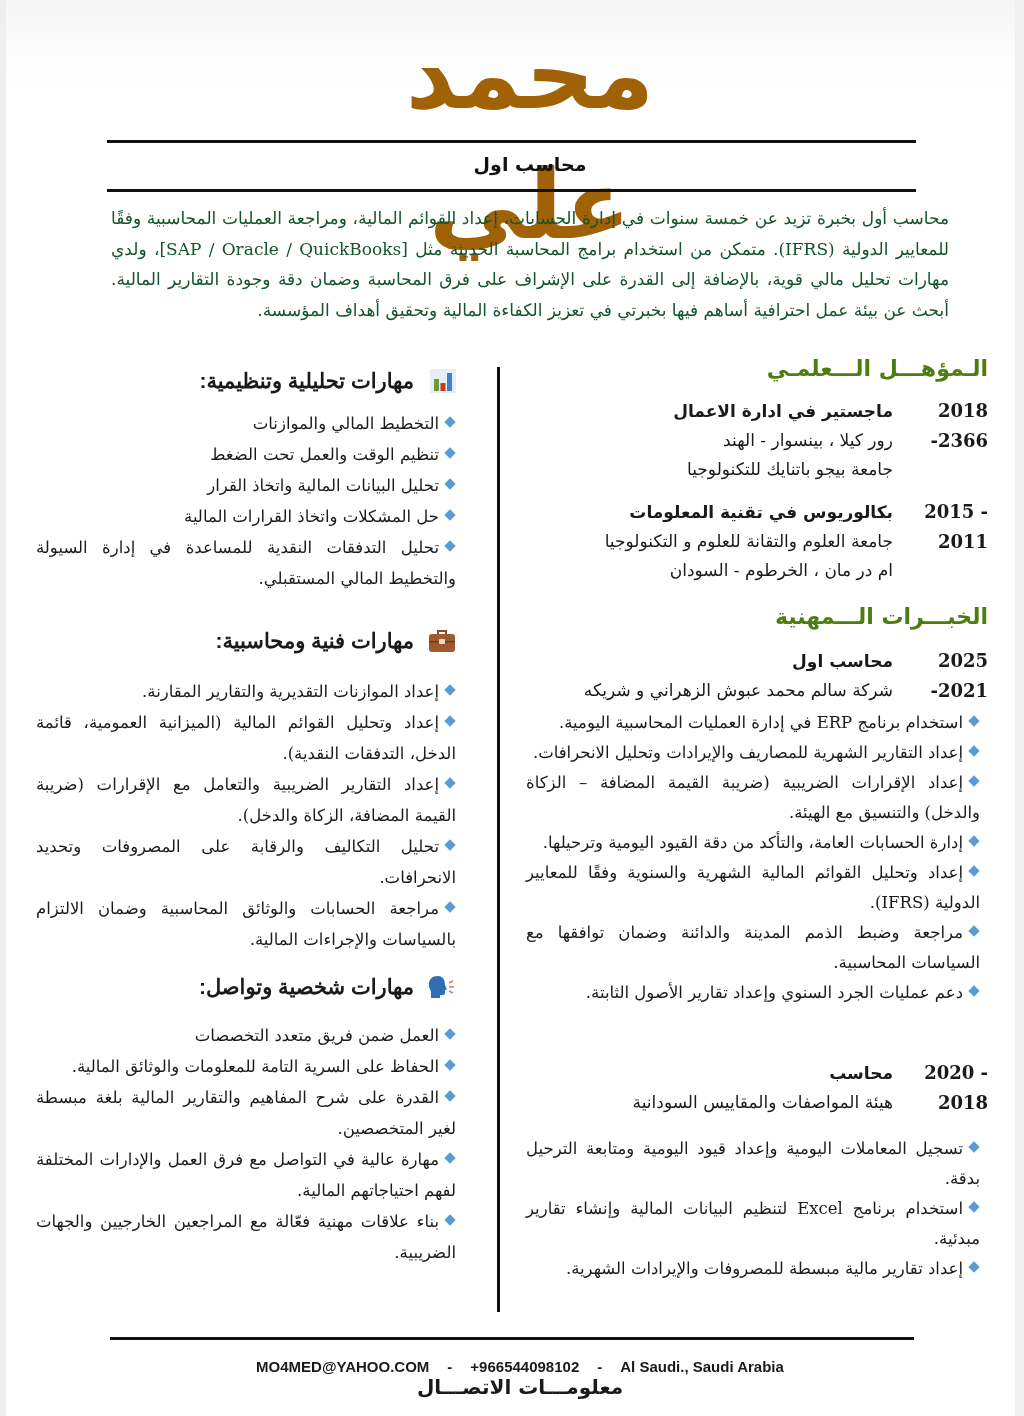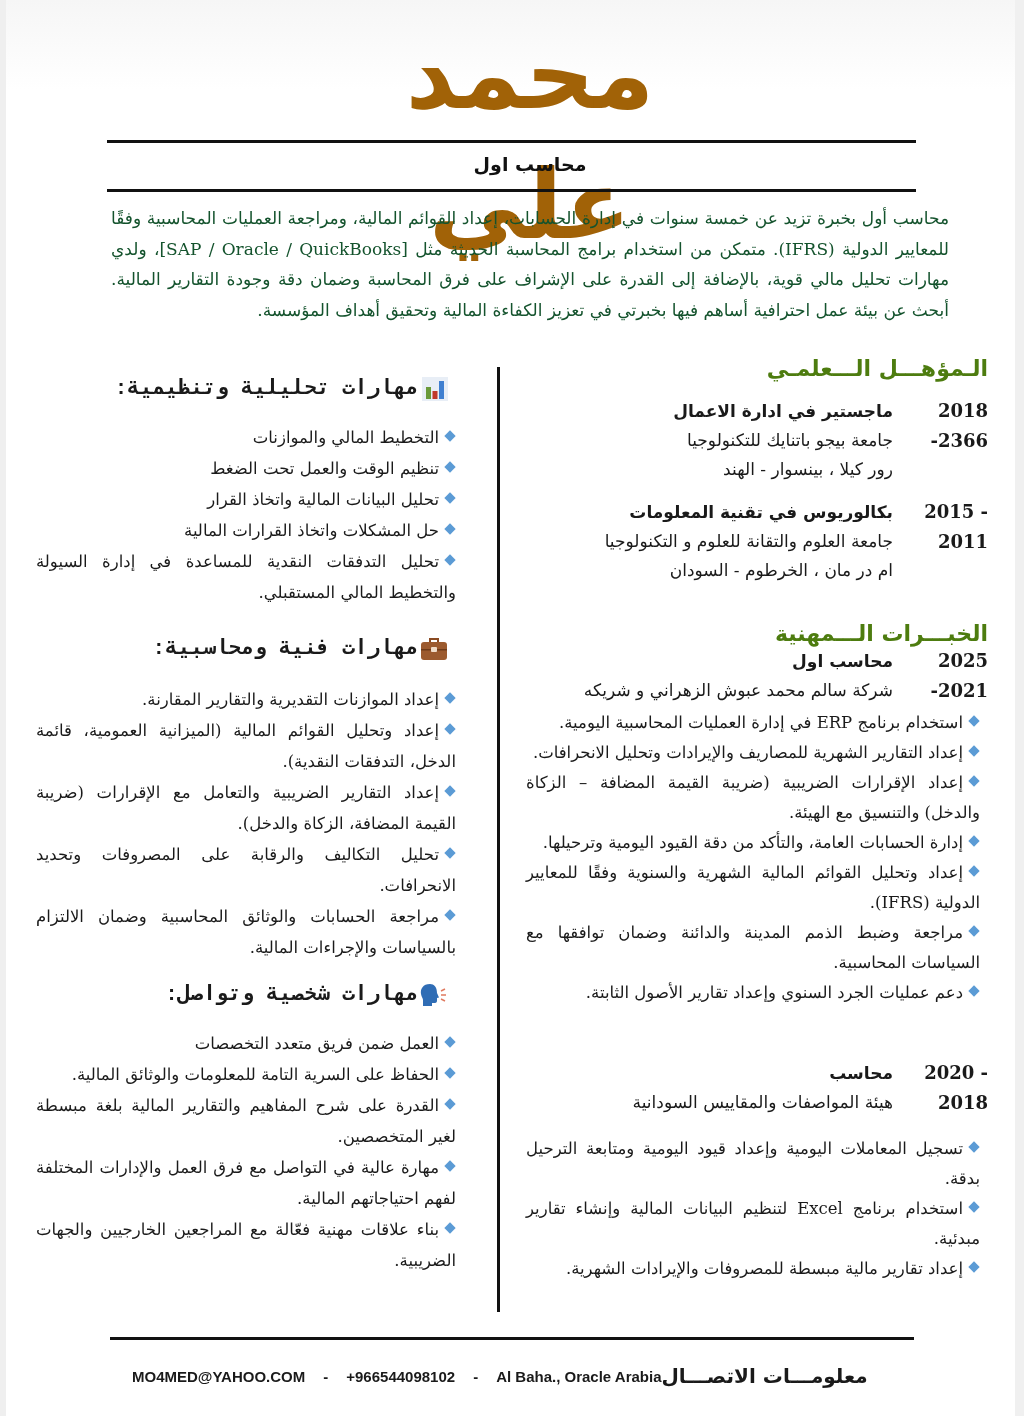--- a/index.html
+++ b/index.html
@@ -48,27 +48,27 @@
   .entry-date { width: 95px; flex: 0 0 95px; font-size: 18px; font-weight: bold; line-height: 30px; text-align: right; direction: ltr; unicode-bidi: plaintext; }
   .entry-body { flex: 1; }
   .entry-title { font-family: "DejaVu Sans", sans-serif; font-weight: bold; font-size: 17px; line-height: 30px; }
   .entry-sub { font-size: 17px; line-height: 29px; }
   .bullets { list-style: none; margin: 8px; padding: 0; direction: rtl; }
   .bullets li { font-size: 16.5px; line-height: 30px; text-align: justify; text-align-last: right; }
   .diamond { display: inline-block; width: 8px; height: 8px; background: #5b9bd5; transform: rotate(45deg); margin-left: 7px; margin-right: 2px; position: relative; top: -3px; }
 
   
   .lcol { position: absolute; left: 28px; width: 436px; direction: rtl; }
-  .lheading { display: flex; align-items: center; gap: 4px; font-family: Liberation Mono, monospace; font-weight: bold; font-size: 21px; line-height: 34px; margin: 16px; }
+  .lheading { display: flex; align-items: center; gap: 16px; font-family: Liberation Sans, sans-serif; font-weight: bold; font-size: 21px; line-height: 34px; margin: 8px; }
   .icon-box { display: inline-block; width: 26px; height: 24px; }
   .lcol .bullets li { font-size: 16.5px; line-height: 31px; }
 
   .contact {
     position: absolute; left: 100px; top: 1358px; width: 840px; height: 36px;
-    display: flex; align-items: center;  margin-left: 32px;
+    display: flex; flex-direction: column; align-items: center; justify-content: space-between;
   }
   .contact-heading { font-family: "DejaVu Sans", sans-serif; font-weight: bold; font-size: 20px; direction: rtl; }
   .contact-items { display: flex; align-items: center; gap: 14px; font-family: "Liberation Sans", sans-serif; font-weight: bold; font-size: 15px; }
   .sep { font-weight: bold; padding: 0 4px; }
 </style>
 </head>
 <body>
 
 <div class="page-edge-left"></div>
 <div class="page-edge-right"></div>
@@ -85,38 +85,38 @@
 
 <div class="rcol" style="top:352px;">
   <h2 class="section-heading">الـمؤهـــل الـــعلمـي</h2>
 </div>
 
 <div class="entry" style="top:396px;">
   <div class="entry-row">
     <div class="entry-date">2018 -2366</div>
     <div class="entry-body">
       <div class="entry-title">ماجستير في ادارة الاعمال</div>
+      <div class="entry-sub">رور كيلا ، بينسوار - الهند</div>
       <div class="entry-sub">جامعة بيجو باتنايك للتكنولوجيا</div>
-      <div class="entry-sub">رور كيلا ، بينسوار - الهند</div>
     </div>
   </div>
 </div>
 
 <div class="entry" style="top:497px;">
   <div class="entry-row">
     <div class="entry-date">2015 - 2011</div>
     <div class="entry-body">
       <div class="entry-title">بكالوريوس في تقنية المعلومات</div>
       <div class="entry-sub">جامعة العلوم والتقانة للعلوم و التكنولوجيا</div>
       <div class="entry-sub">ام در مان ، الخرطوم - السودان</div>
     </div>
   </div>
 </div>
 
-<div class="rcol" style="top:617px;">
+<div class="rcol" style="top:600px;">
   <h2 class="section-heading">الخبـــرات الـــمهنية</h2>
 </div>
 
 <div class="entry" style="top:646px;">
   <div class="entry-row">
     <div class="entry-date">2025 -2021</div>
     <div class="entry-body">
       <div class="entry-title">محاسب اول</div>
       <div class="entry-sub">شركة سالم محمد عبوش الزهراني و شريكه</div>
     </div>
@@ -209,16 +209,16 @@
 </div>
 
 <div class="hline line-bottom"></div>
 
 <div class="contact">
   <div class="contact-items">
     <span>MO4MED@YAHOO.COM</span>
     <span class="sep">-</span>
     <span>+966544098102</span>
     <span class="sep">-</span>
-    <span>Al Baha., Oracle Arabia</span>
+    <span>Al Saudi., Saudi Arabia</span>
   </div>
   <div class="contact-heading">معلومـــات الاتصـــال</div>
 </div>
 
 </body></html>

